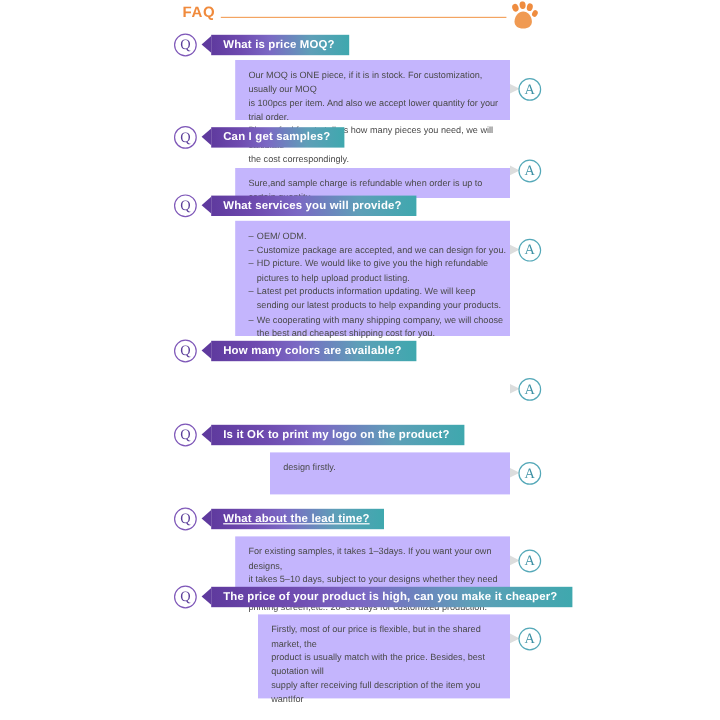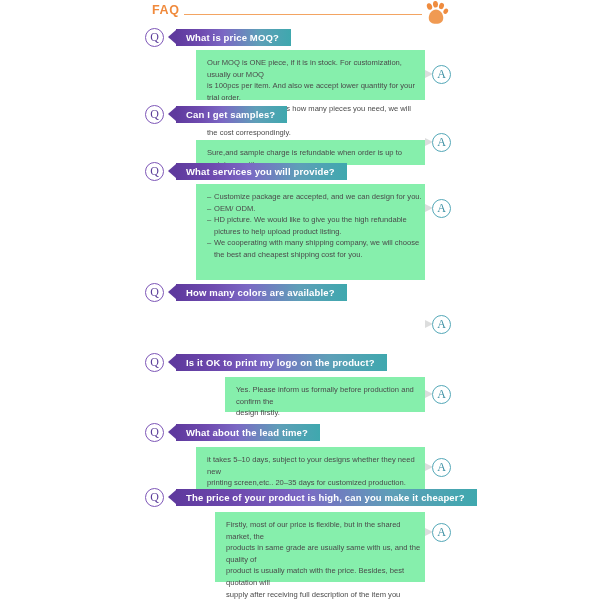--- a/index.html
+++ b/index.html
@@ -100,21 +100,21 @@
     border-bottom: 7.5px solid transparent;
     border-right: 8px solid #5f3a9e;
   }
 
   
   .a-row {
     position: relative;
   }
   .a-box {
     position: absolute;
-    background: #86efac;
+    background: #c4b5fd;
     color: #4a4a4a;
     font-size: 7.6px;
     line-height: 11.6px;
     box-sizing: border-box;
     padding: 7px 2px 7px 11px;
   }
   .a-box p {
     margin: 0;
   }
   .a-box .li {
@@ -202,23 +202,24 @@
 </div>
 
 <div class="qa-block" style="top:162px;">
   <div class="q-row">
     <div class="q-circle">Q</div>
     <div class="q-arrow" style="left:168px;"></div>
     <div class="q-banner" style="left:176px;">What services you will provide?</div>
   </div>
   <div class="a-row" style="height:98px;">
     <div class="a-box" style="left:196px; top:2px; width:229px; height:96px;">
+      <p class="li"><span class="dash">–</span><span>OEM/ ODM.</span></p>
       <p class="li"><span class="dash">–</span><span>Customize package are accepted, and we can design for you.</span></p>
-      <p class="li"><span class="dash">–</span><span>OEM/ ODM.</span></p>
       <p class="li"><span class="dash">–</span><span>HD picture. We would like to give you the high refundable pictures to help upload product listing.</span></p>
+      <p class="li"><span class="dash">–</span><span>Latest pet products information updating. We will keep sending our latest products to help expanding your products.</span></p>
       <p class="li"><span class="dash">–</span><span>We cooperating with many shipping company, we will choose the best and cheapest shipping cost for you.</span></p>
     </div>
     <div class="a-arrow" style="left:425px; top:22px;"></div>
     <div class="a-circle" style="top:17px;">A</div>
   </div>
 </div>
 
 <div class="qa-block" style="top:283px;">
   <div class="q-row">
     <div class="q-circle">Q</div>
@@ -232,54 +233,53 @@
 </div>
 
 <div class="qa-block" style="top:353px;">
   <div class="q-row">
     <div class="q-circle">Q</div>
     <div class="q-arrow" style="left:168px;"></div>
     <div class="q-banner" style="left:176px;">Is it OK to print my logo on the product?</div>
   </div>
   <div class="a-row" style="height:40px;">
     <div class="a-box" style="left:225px; top:4px; width:200px; height:35px;">
-      <p>Yes. Please inform us formally before production and confirm the</p>
       <p>design firstly.</p>
     </div>
     <div class="a-arrow" style="left:425px; top:17px;"></div>
     <div class="a-circle" style="top:12px;">A</div>
   </div>
 </div>
 
 <div class="qa-block" style="top:423px;">
   <div class="q-row">
     <div class="q-circle">Q</div>
     <div class="q-arrow" style="left:168px;"></div>
-    <div class="q-banner" style="left:176px;">What about the lead time?</div>
+    <div class="q-banner" style="left:176px;text-decoration:underline;">What about the lead time?</div>
   </div>
   <div class="a-row" style="height:50px;">
     <div class="a-box" style="left:196px; top:4px; width:229px; height:45px;">
+      <p>For existing samples, it takes 1–3days. If you want your own designs,</p>
       <p>it takes 5–10 days, subject to your designs whether they need new</p>
       <p>printing screen,etc.. 20–35 days for customized production.</p>
     </div>
     <div class="a-arrow" style="left:425px; top:20px;"></div>
     <div class="a-circle" style="top:15px;">A</div>
   </div>
 </div>
 
 <div class="qa-block" style="top:488px;">
   <div class="q-row">
     <div class="q-circle">Q</div>
     <div class="q-arrow" style="left:168px;"></div>
     <div class="q-banner" style="left:176px;">The price of your product is high, can you make it cheaper?</div>
   </div>
   <div class="a-row" style="height:72px;">
     <div class="a-box" style="left:215px; top:4px; width:210px; height:70px;">
       <p>  Firstly, most of our price is flexible, but in the shared market, the</p>
-      <p>products in same grade are usually same with us, and the quality of</p>
       <p>product is usually match with the price. Besides, best quotation will</p>
       <p>supply after receiving full description of the item you wantIfor</p>
 
     </div>
     <div class="a-arrow" style="left:425px; top:20px;"></div>
     <div class="a-circle" style="top:15px;">A</div>
   </div>
 </div>
 
 </body></html>

